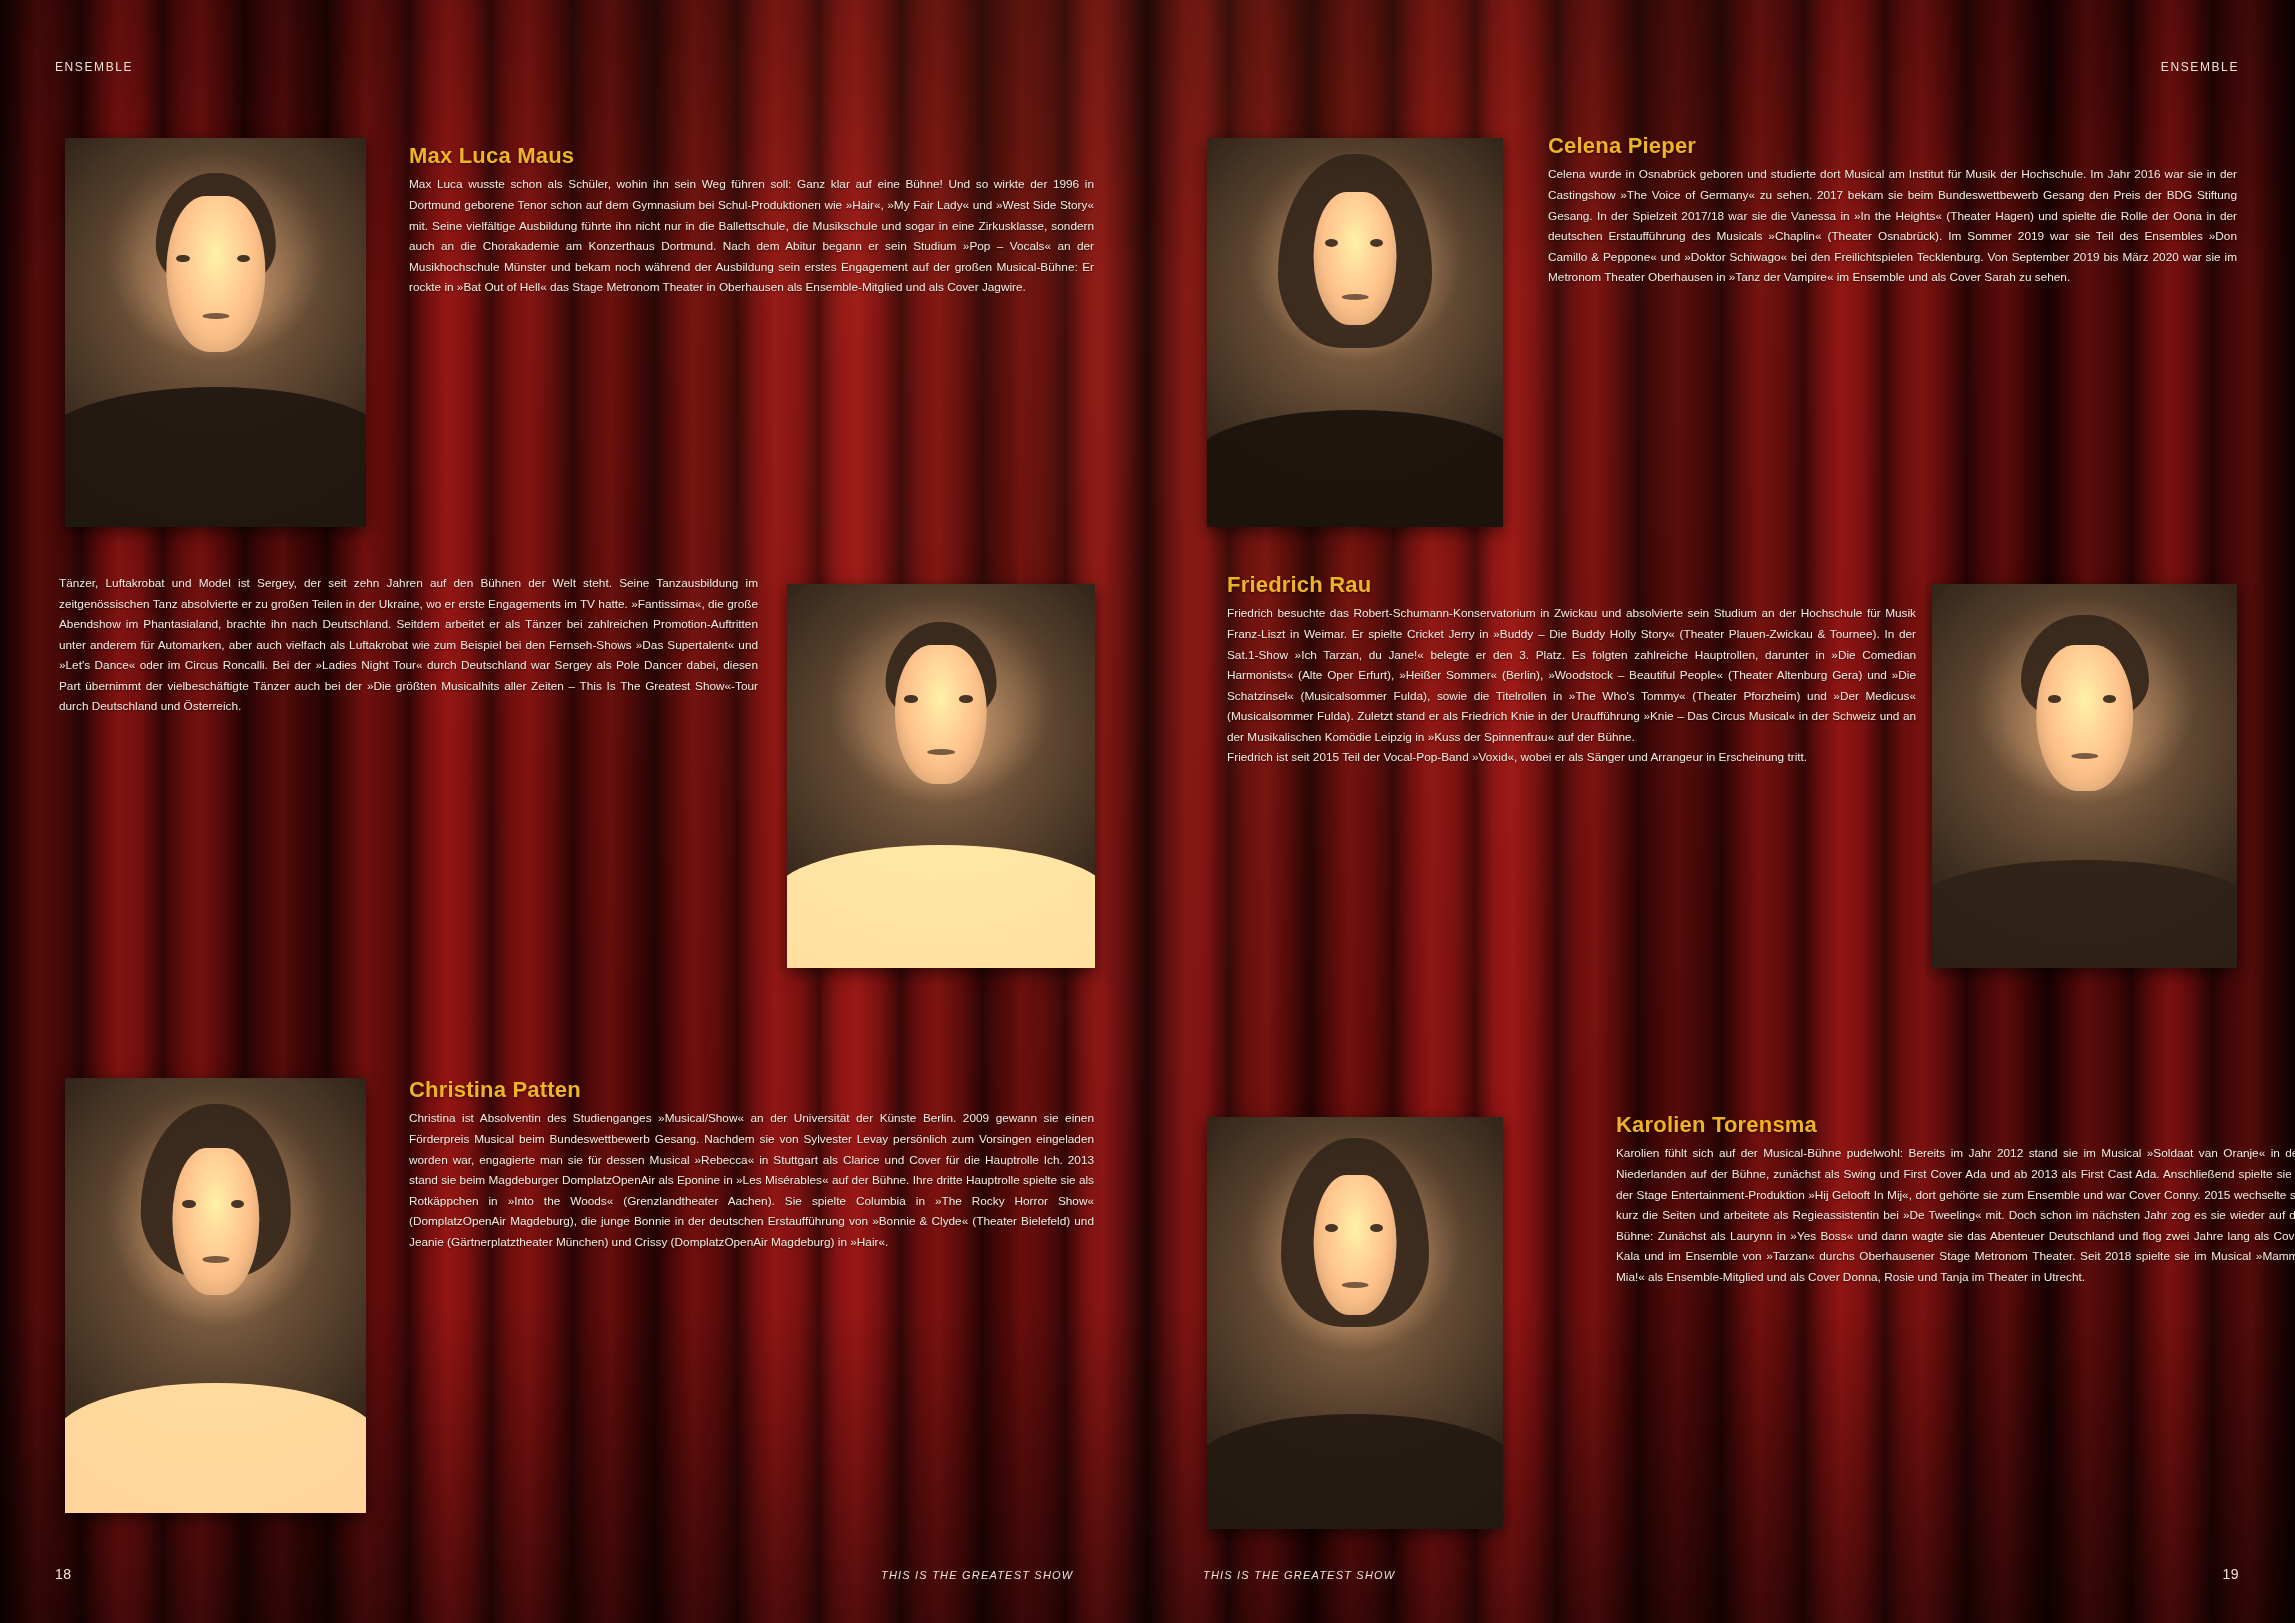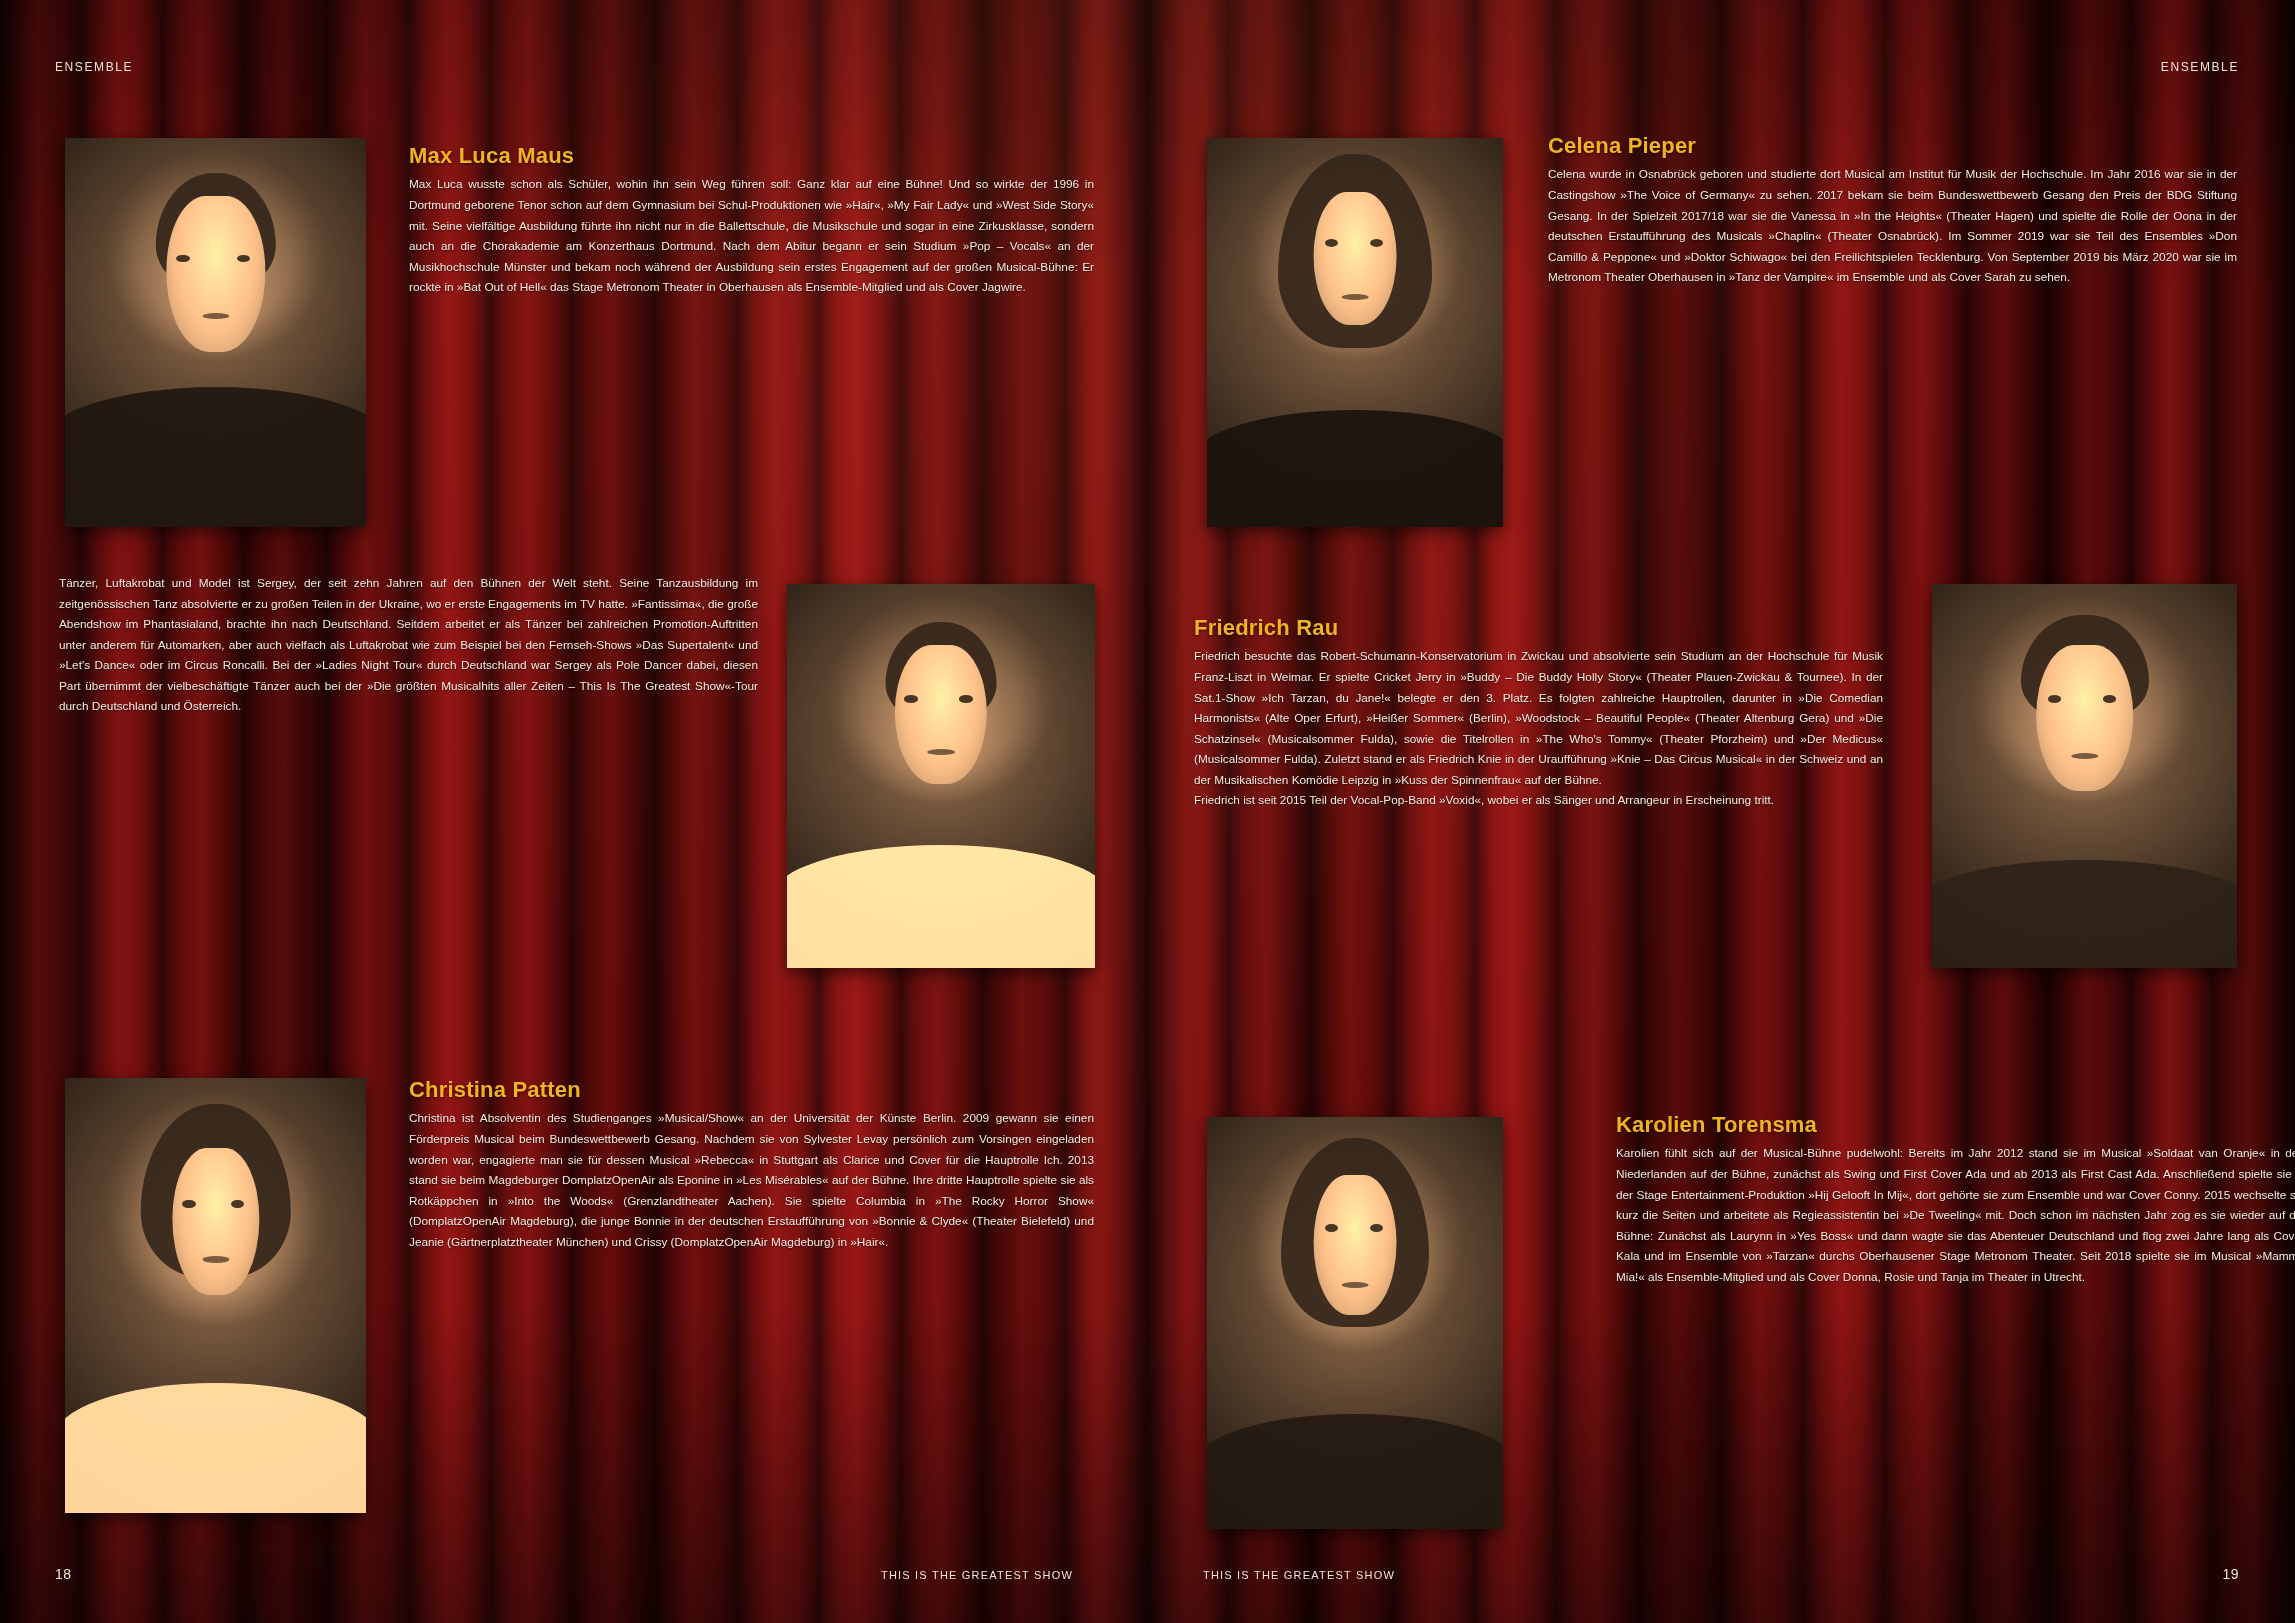--- a/index.html
+++ b/index.html
@@ -90,20 +90,21 @@
   .folio.left  { left: 55px; }
   .folio.right { right: 56px; }
 
   .footer-title {
     position: absolute;
     bottom: 42px;
     font-size: 11px;
     letter-spacing: 1.2px;
     color: #f0e4d3;
     text-transform: uppercase;
+    font-style: italic;
   }
   .footer-title.a { left: 881px; }
   .footer-title.b { left: 1203px; }
 
   
   .bio { position: absolute; }
 
   .bio-name {
     font-size: 22px;
     font-weight: 700;
@@ -270,21 +271,21 @@
     </div>
   </div>
 
   <div class="bio" style="left:1548px; top:134px; width:689px;">
     <h2 class="bio-name">Celena Pieper</h2>
     <div class="bio-text">
       <p>Celena wurde in Osnabrück geboren und studierte dort Musical am Institut für Musik der Hochschule. Im Jahr 2016 war sie in der Castingshow »The Voice of Germany« zu sehen. 2017 bekam sie beim Bundeswettbewerb Gesang den Preis der BDG Stiftung Gesang. In der Spielzeit 2017/18 war sie die Vanessa in »In the Heights« (Theater Hagen) und spielte die Rolle der Oona in der deutschen Erstaufführung des Musicals »Chaplin« (Theater Osnabrück). Im Sommer 2019 war sie Teil des Ensembles »Don Camillo &amp; Peppone« und »Doktor Schiwago« bei den Freilichtspielen Tecklenburg. Von September 2019 bis März 2020 war sie im Metronom Theater Oberhausen in »Tanz der Vampire« im Ensemble und als Cover Sarah zu sehen.</p>
     </div>
   </div>
 
-  <div class="bio" style="left:1194px; top:573px; width:689px;margin-top:43px;">
+  <div class="bio" style="left:1227px; top:573px; width:689px;">
     <h2 class="bio-name">Friedrich Rau</h2>
     <div class="bio-text">
       <p>Friedrich besuchte das Robert-Schumann-Konservatorium in Zwickau und absolvierte sein Studium an der Hochschule für Musik Franz-Liszt in Weimar. Er spielte Cricket Jerry in »Buddy – Die Buddy Holly Story« (Theater Plauen-Zwickau &amp; Tournee). In der Sat.1-Show »Ich Tarzan, du Jane!« belegte er den 3. Platz. Es folgten zahlreiche Hauptrollen, darunter in »Die Comedian Harmonists« (Alte Oper Erfurt), »Heißer Sommer« (Berlin), »Woodstock – Beautiful People« (Theater Altenburg Gera) und »Die Schatzinsel« (Musicalsommer Fulda), sowie die Titelrollen in »The Who's Tommy« (Theater Pforzheim) und »Der Medicus« (Musicalsommer Fulda). Zuletzt stand er als Friedrich Knie in der Uraufführung »Knie – Das Circus Musical« in der Schweiz und an der Musikalischen Komödie Leipzig in »Kuss der Spinnenfrau« auf der Bühne.</p>
       <p>Friedrich ist seit 2015 Teil der Vocal-Pop-Band »Voxid«, wobei er als Sänger und Arrangeur in Erscheinung tritt.</p>
     </div>
   </div>
 
   <div class="portrait" style="left:1932px; top:584px; width:305px; height:384px;">
     <div class="inner">
       <div class="ph">

